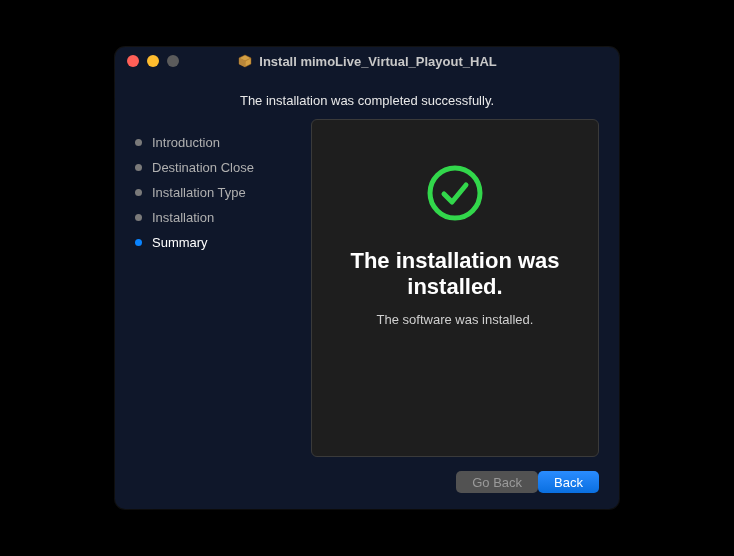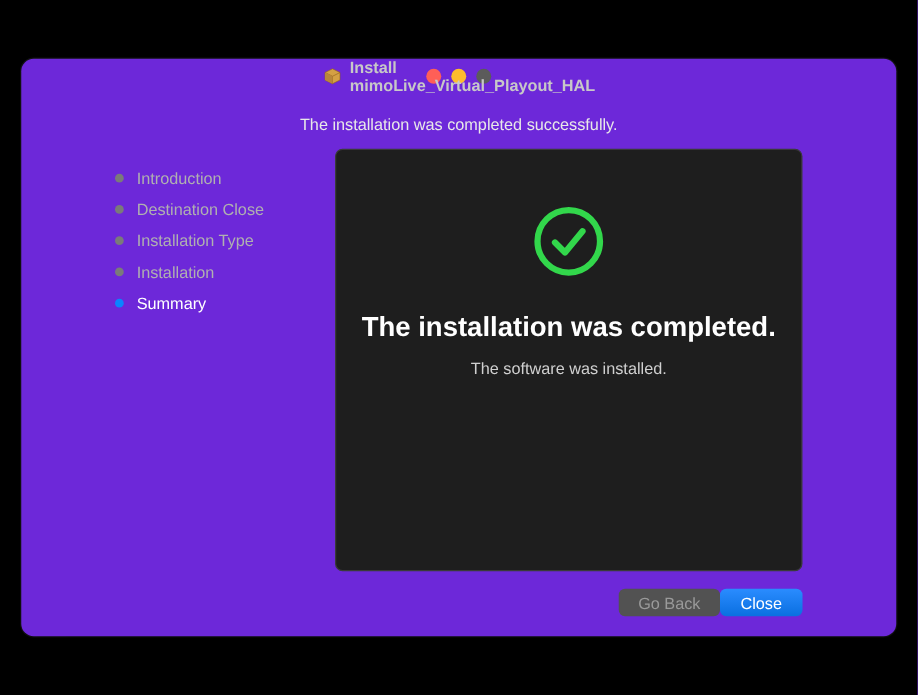--- a/index.html
+++ b/index.html
@@ -10,29 +10,28 @@
     body {
       background: #000;
       font-family: -apple-system, BlinkMacSystemFont, "Segoe UI", Helvetica, Arial, sans-serif;
       display: flex;
       align-items: center;
       justify-content: center;
       width: 734px;
       height: 556px;
     }
     .window {
-      width: 700px;
+      width: 504px;
       height: 462px;
-      background: #6d28d9;
+      background: #0f172a;
       border-radius: 10px;
       box-shadow: 0 20px 60px rgba(0,0,0,0.6), 0 0 0 1px rgba(255,255,255,0.08);
       display: flex;
       flex-direction: column;
       overflow: hidden;
-      align-items: center;
     }
     .titlebar {
       height: 28px;
       display: flex;
       align-items: center;
       padding: 0 12px;
       position: relative;
       flex-shrink: 0;
     }
     .traffic-lights {
@@ -230,23 +229,23 @@
         </ul>
       </nav>
 
       <div class="main-panel">
         <div class="success-icon-wrap">
           <svg width="58" height="58" viewBox="0 0 58 58">
             <circle cx="29" cy="29" r="25" fill="none" stroke="#32d74b" stroke-width="5"></circle>
             <path d="M18 30 L26 38 L40 21" fill="none" stroke="#32d74b" stroke-width="5" stroke-linecap="round" stroke-linejoin="round"></path>
           </svg>
         </div>
-        <div class="success-title">The installation was completed.</div>
+        <div class="success-title">The installation was installed.</div>
         <div class="success-sub">The software was installed.</div>
       </div>
     </div>
 
     <div class="button-row">
       <button class="btn btn-secondary" disabled="">Go Back</button>
-      <button class="btn btn-primary">Close</button>
+      <button class="btn btn-primary">Back</button>
     </div>
   </div>
 </div>
 
 </body></html>

